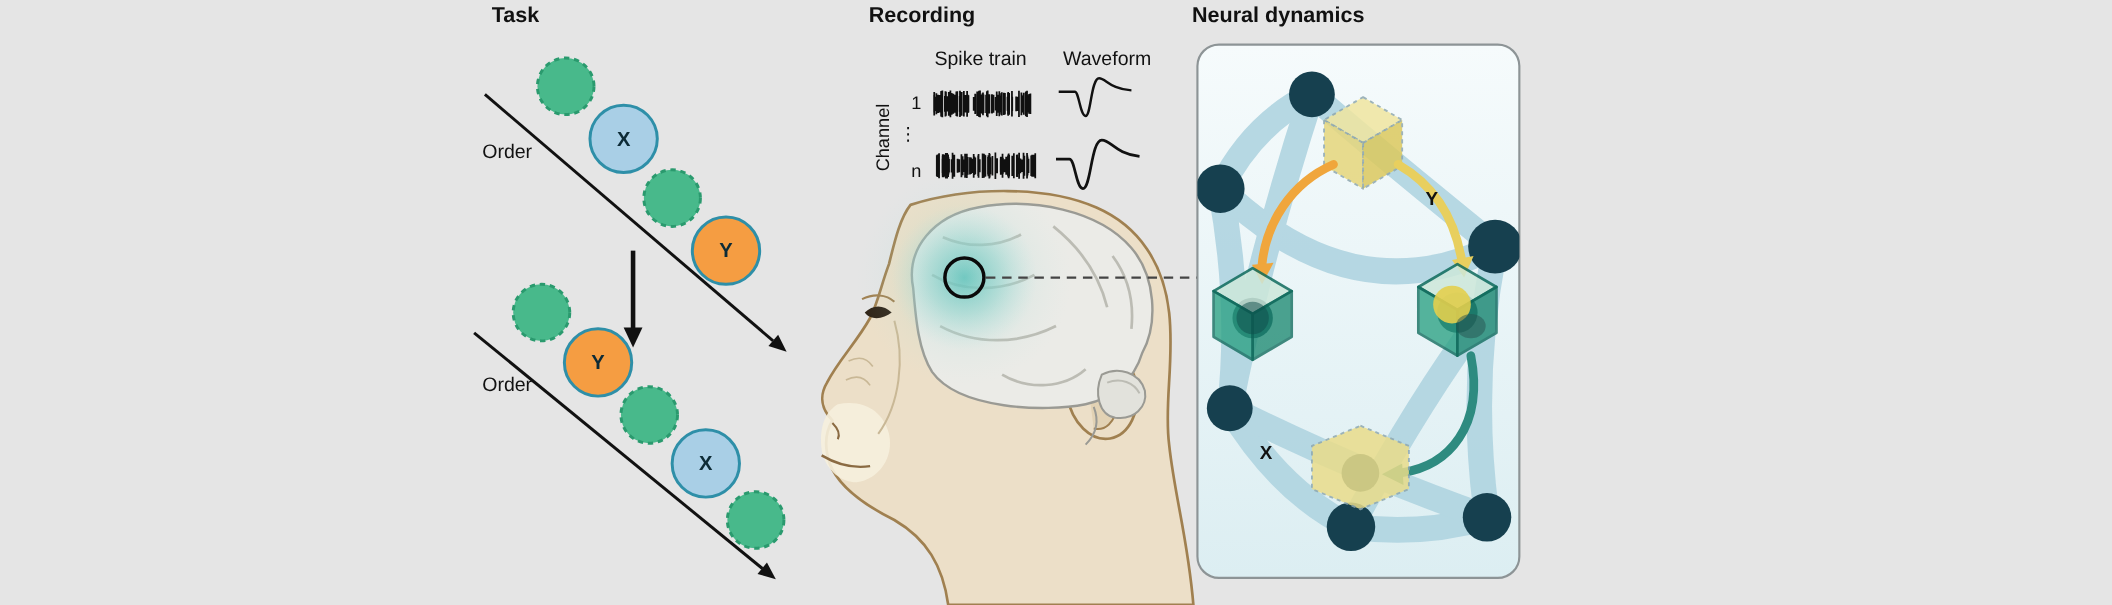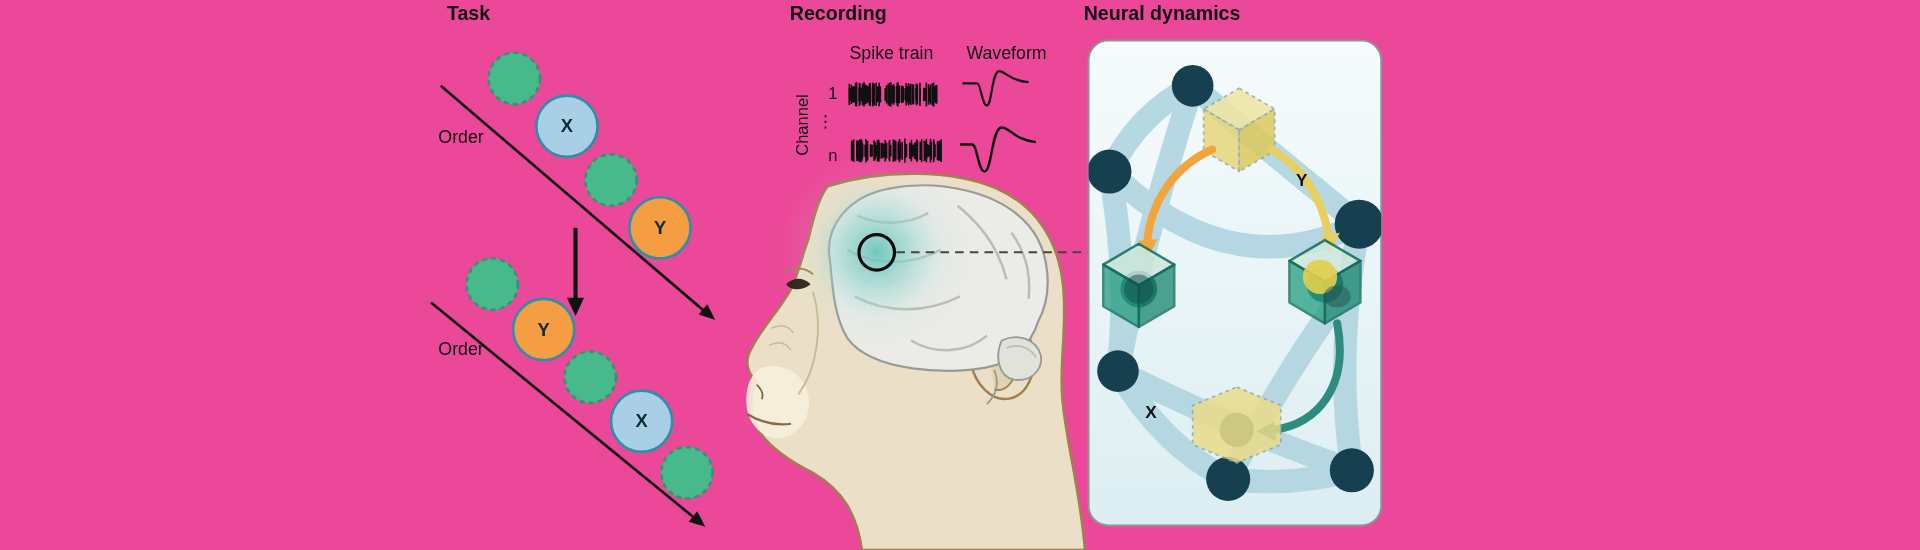--- a/index.html
+++ b/index.html
@@ -1,16 +1,16 @@
 <!DOCTYPE html>
 <html><head>
 <meta charset="utf-8">
 <style>
   html,body{margin:0;padding:0;background:#ffffff;}
-  .figure-wrap{position:relative;width:1920px;height:550px;background:#ec4899;overflow:hidden;
+  .figure-wrap{position:relative;width:1920px;height:550px;background:#e5e5e5;overflow:hidden;
     font-family:"Liberation Sans", sans-serif;}
   svg{display:block;}
   text{font-family:"Liberation Sans", sans-serif;fill:#111;}
   .panel-title{font-size:16px;font-weight:bold;}
   .small-label{font-size:14.5px;}
   .chan-label{font-size:13.5px;}
   .circle-letter{font-size:15px;font-weight:bold;fill:#0d2b36;text-anchor:middle;}
   .cube-letter{font-size:14px;font-weight:bold;fill:#111;text-anchor:middle;}
 </style>
 </head>

